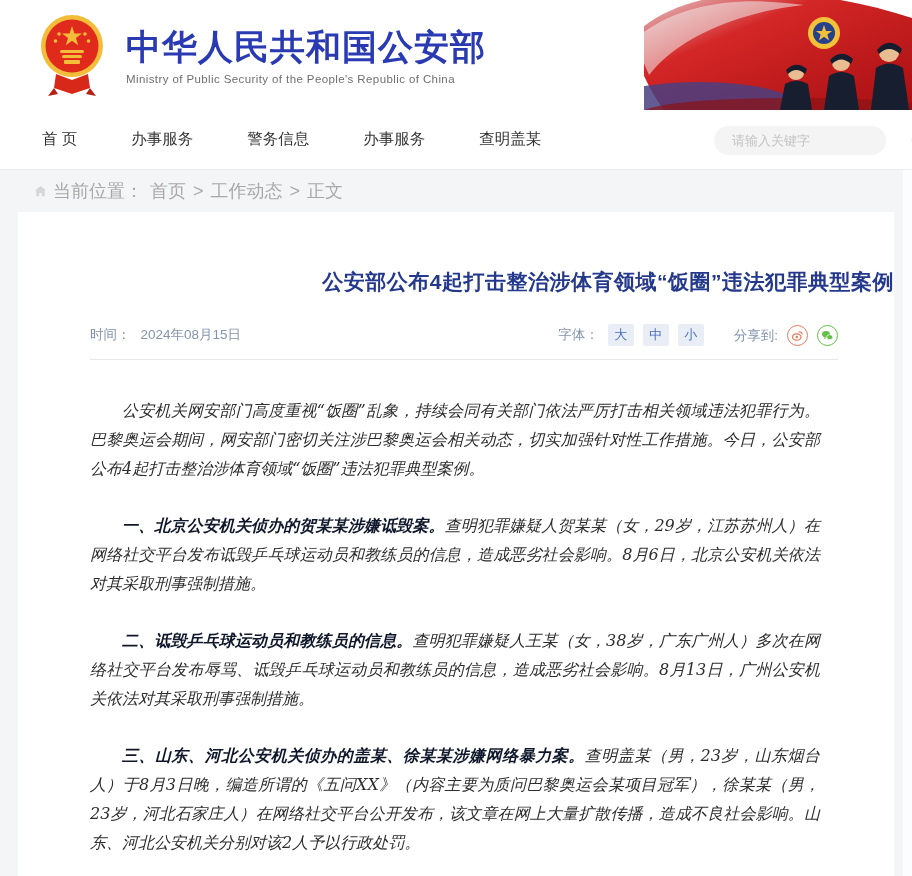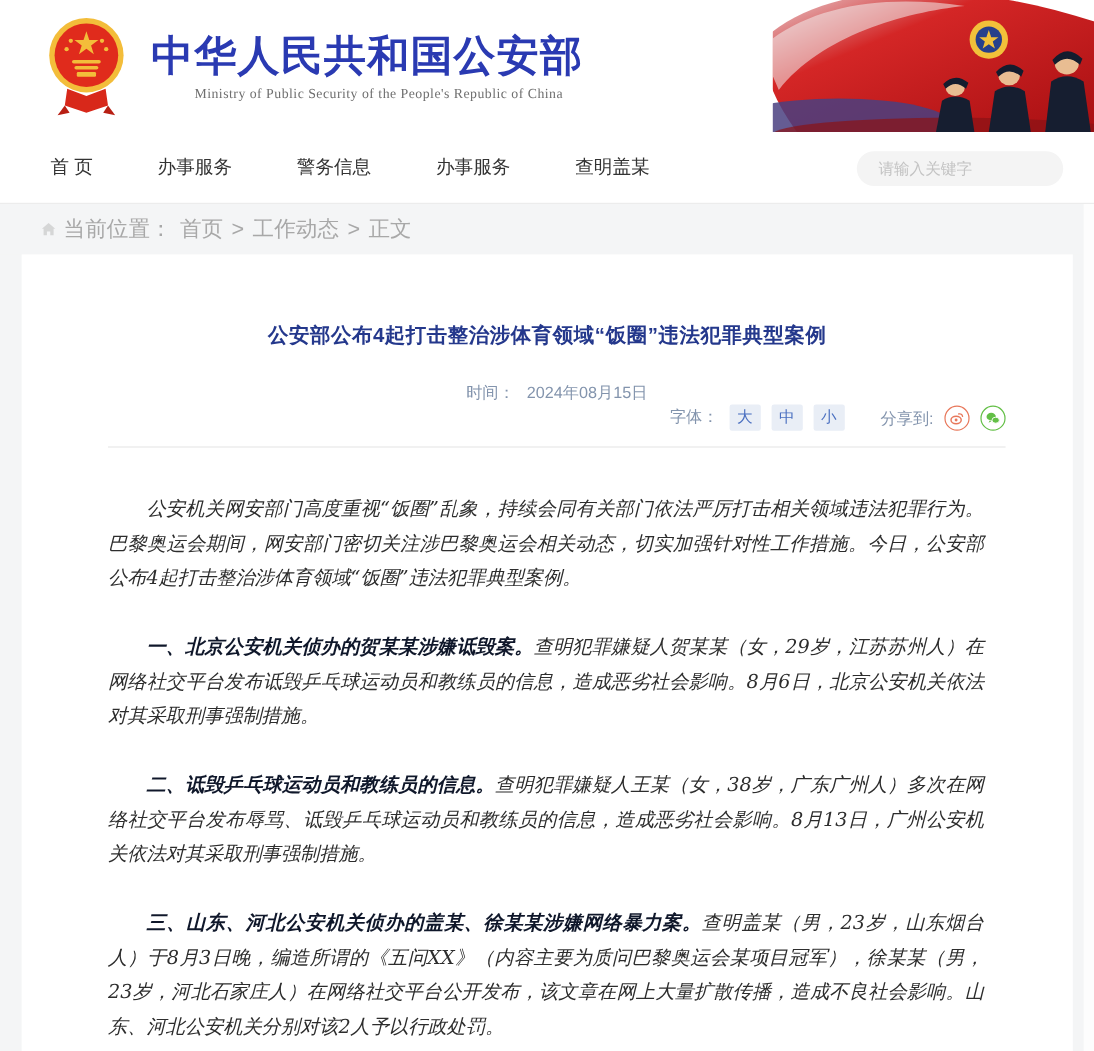--- a/index.html
+++ b/index.html
@@ -8,45 +8,45 @@
     width:912px; height:876px; overflow:hidden;
     font-family:"Liberation Sans","DejaVu Sans",sans-serif;
     background:#fff;
   }
   .page { position:relative; width:912px; height:876px; background:#f4f5f6; }
 
   
   .site-header { position:relative; height:110px; background:#fff; overflow:hidden; }
   .logo-wrap { position:absolute; left:36px; top:12px; display:flex; align-items:center; cursor:pointer; }
   .emblem { width:72px; height:88px; }
-  .site-titles { margin-left:18px;font-family:Liberation Serif, serif; }
+  .site-titles { margin-left:18px; }
   .site-title { font-size:35px; font-weight:bold; color:#2a3ab2; letter-spacing:1px; line-height:1.15; }
-  .site-subtitle { margin-top:6px; font-size:11.5px; color:#6f6f6f; letter-spacing:0.4px;margin-left:36px; }
+  .site-subtitle { margin-top:6px; font-size:11.5px; color:#6f6f6f; letter-spacing:0.4px; }
   .banner { position:absolute; right:0; top:0; width:268px; height:110px; }
 
   
   .nav { position:relative; height:60px; background:#fff; border-bottom:1px solid #ececec; display:flex; align-items:center; padding-left:42px; }
   .nav-item { font-size:15.5px; color:#333; margin-right:54px; cursor:pointer; white-space:nowrap; }
   .search-box { position:absolute; right:26px; top:16px; width:172px; height:29px; background:#f4f4f4; border-radius:15px; display:flex; align-items:center; padding:0 10px 0 16px; }
   .search-box input { flex:1; border:none; outline:none; background:transparent; font-size:13px; color:#666; font-family:inherit; }
   .search-box input::placeholder { color:#c3c3c3; }
   .search-icon { width:16px; height:16px; cursor:pointer; flex:0 0 auto; }
 
   
   .breadcrumb { height:42px; background:#f4f5f6; display:flex; align-items:center; padding-left:34px; font-size:18px; color:#a8a8a8; }
   .crumb-home-icon { width:13px; height:13px; margin-right:6px; opacity:.55; }
   .breadcrumb span { margin-right:7px; }
   .crumb-link { cursor:pointer; }
 
   
   .main-wrap { padding:0 18px; background:#f4f5f6; }
   .card { background:#fff; height:664px; overflow:hidden; }
-  .article-title { padding-top:56px; text-align:center; font-size:17px; font-weight:bold; color:#24388c; letter-spacing:0.5px; }
+  .article-title { padding-top:56px; text-align:right; font-size:21px; font-weight:bold; color:#24388c; letter-spacing:0.5px; }
 
-  .meta-row { margin:28px 56px 0 72px; display:flex; align-items:center; padding-bottom:13px; border-bottom:1px solid #e8e8e8; font-size:13.5px; color:#8394ad;flex-direction:column; }
+  .meta-row { margin:28px 56px 0 72px; display:flex; align-items:center; padding-bottom:13px; border-bottom:1px solid #e8e8e8; font-size:13.5px; color:#8394ad; }
   .meta-left { display:flex; align-items:center; gap:10px; }
   .meta-right { margin-left:auto; display:flex; align-items:flex-end; gap:30px; }
   .font-group, .share-group { display:flex; align-items:center; gap:9px; }
   .font-btn { display:inline-block; width:26px; height:22px; line-height:22px; text-align:center; background:#e9eef6; color:#4a6fc0; font-size:13px; border-radius:2px; cursor:pointer; }
   .share-icon { width:21px; height:21px; border-radius:50%; display:flex; align-items:center; justify-content:center; cursor:pointer; }
   .share-weibo { border:1.4px solid #e8775a; }
   .share-wechat { border:1.4px solid #63bf46; }
 
   .article-body { padding:36px 74px 0 72px; }
   .article-body p {

